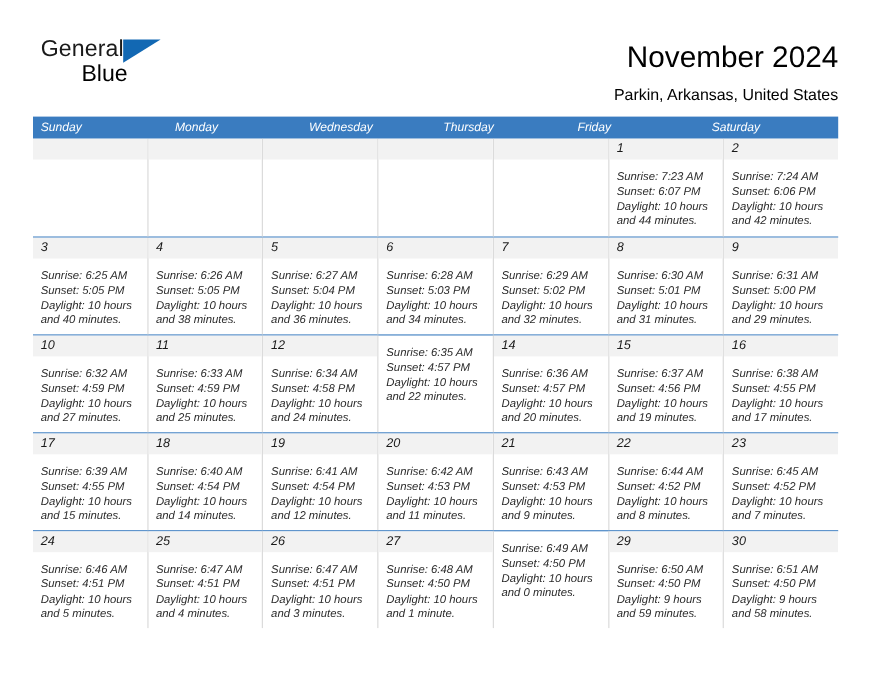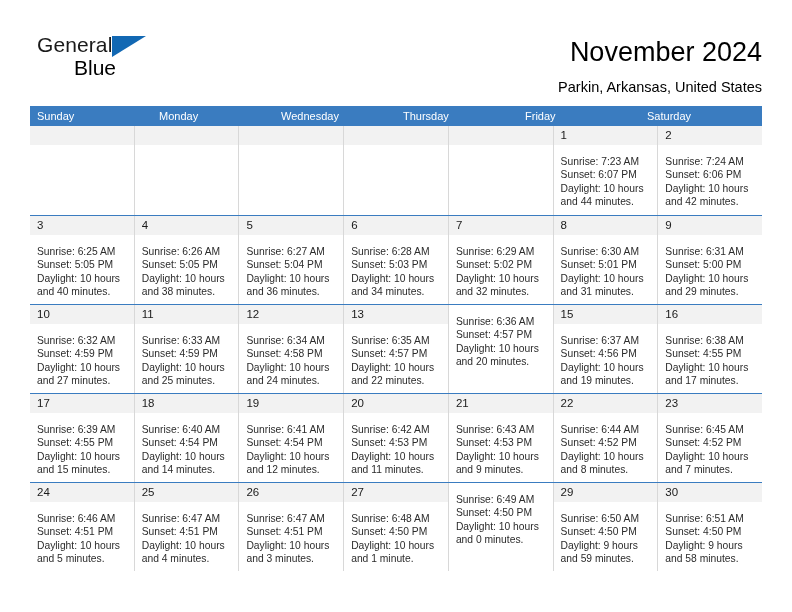--- a/index.html
+++ b/index.html
@@ -84,20 +84,21 @@
     margin-top: 8px;
     white-space: nowrap;
   }
 
   
   .calendar {
     position: absolute;
     left: 30px;
     top: 106px;
     width: 732px;
+    font-style: italic;
   }
   .weekday-row {
     display: flex;
     background: #3a7cc0;
     height: 20px;
   }
   .weekday {
     flex: 1 1 0;
     color: #ffffff;
     font-size: 11px;
@@ -337,31 +338,31 @@
               <div class="daynum">12</div>
             </div>
             <div class="day-info">
               <div>Sunrise: 6:34 AM</div>
               <div>Sunset: 4:58 PM</div>
               <div>Daylight: 10 hours</div>
               <div>and 24 minutes.</div>
             </div>
           </div>
           <div class="day-cell">
-            <div class="daynum-band">
-              <div class="daynum">13</div>
-            </div>
             <div class="day-info">
               <div>Sunrise: 6:35 AM</div>
               <div>Sunset: 4:57 PM</div>
               <div>Daylight: 10 hours</div>
               <div>and 22 minutes.</div>
             </div>
           </div>
           <div class="day-cell">
+            <div class="daynum-band">
+              <div class="daynum">14</div>
+            </div>
             <div class="day-info">
               <div>Sunrise: 6:36 AM</div>
               <div>Sunset: 4:57 PM</div>
               <div>Daylight: 10 hours</div>
               <div>and 20 minutes.</div>
             </div>
           </div>
           <div class="day-cell">
             <div class="daynum-band">
               <div class="daynum">15</div>

